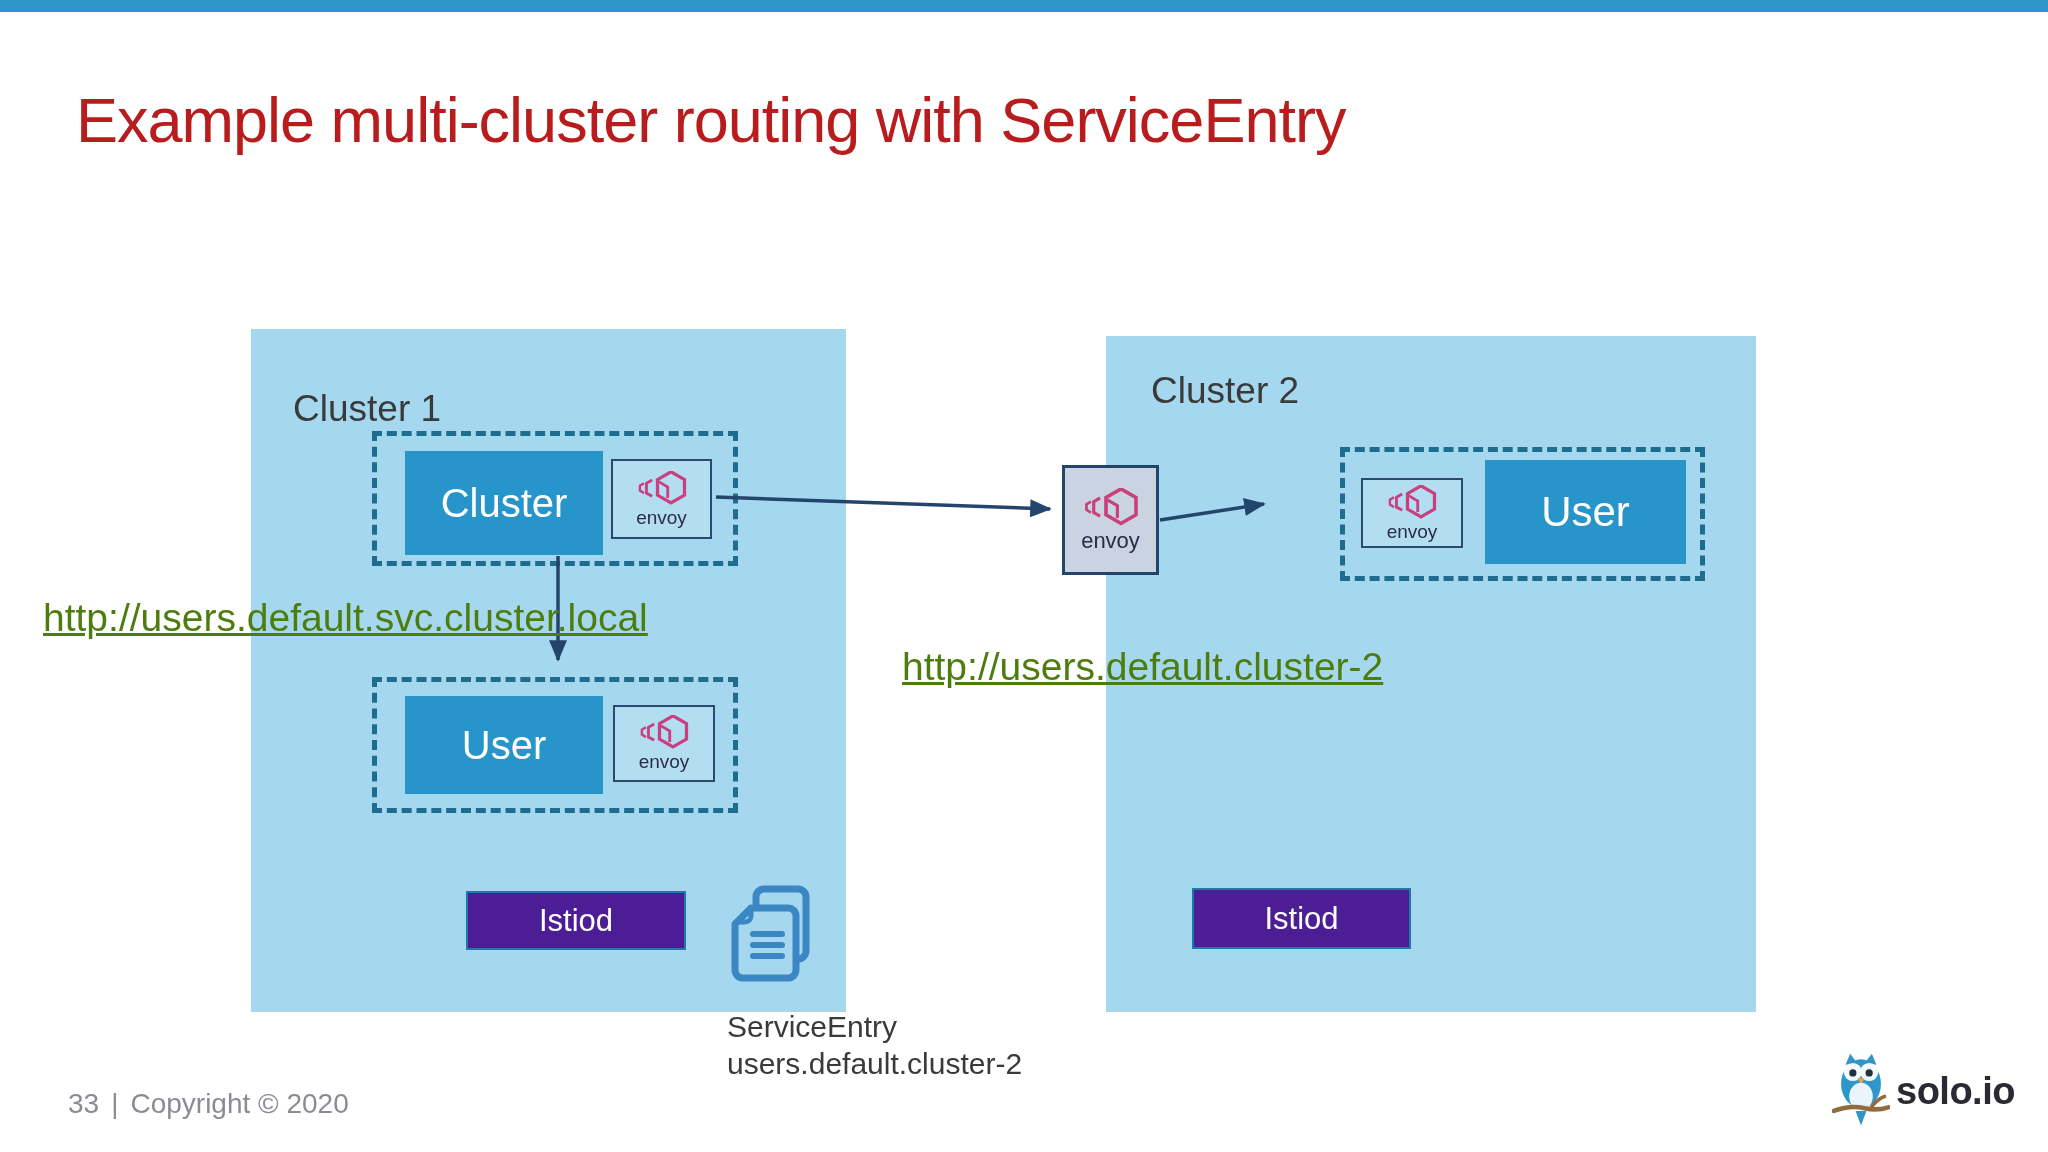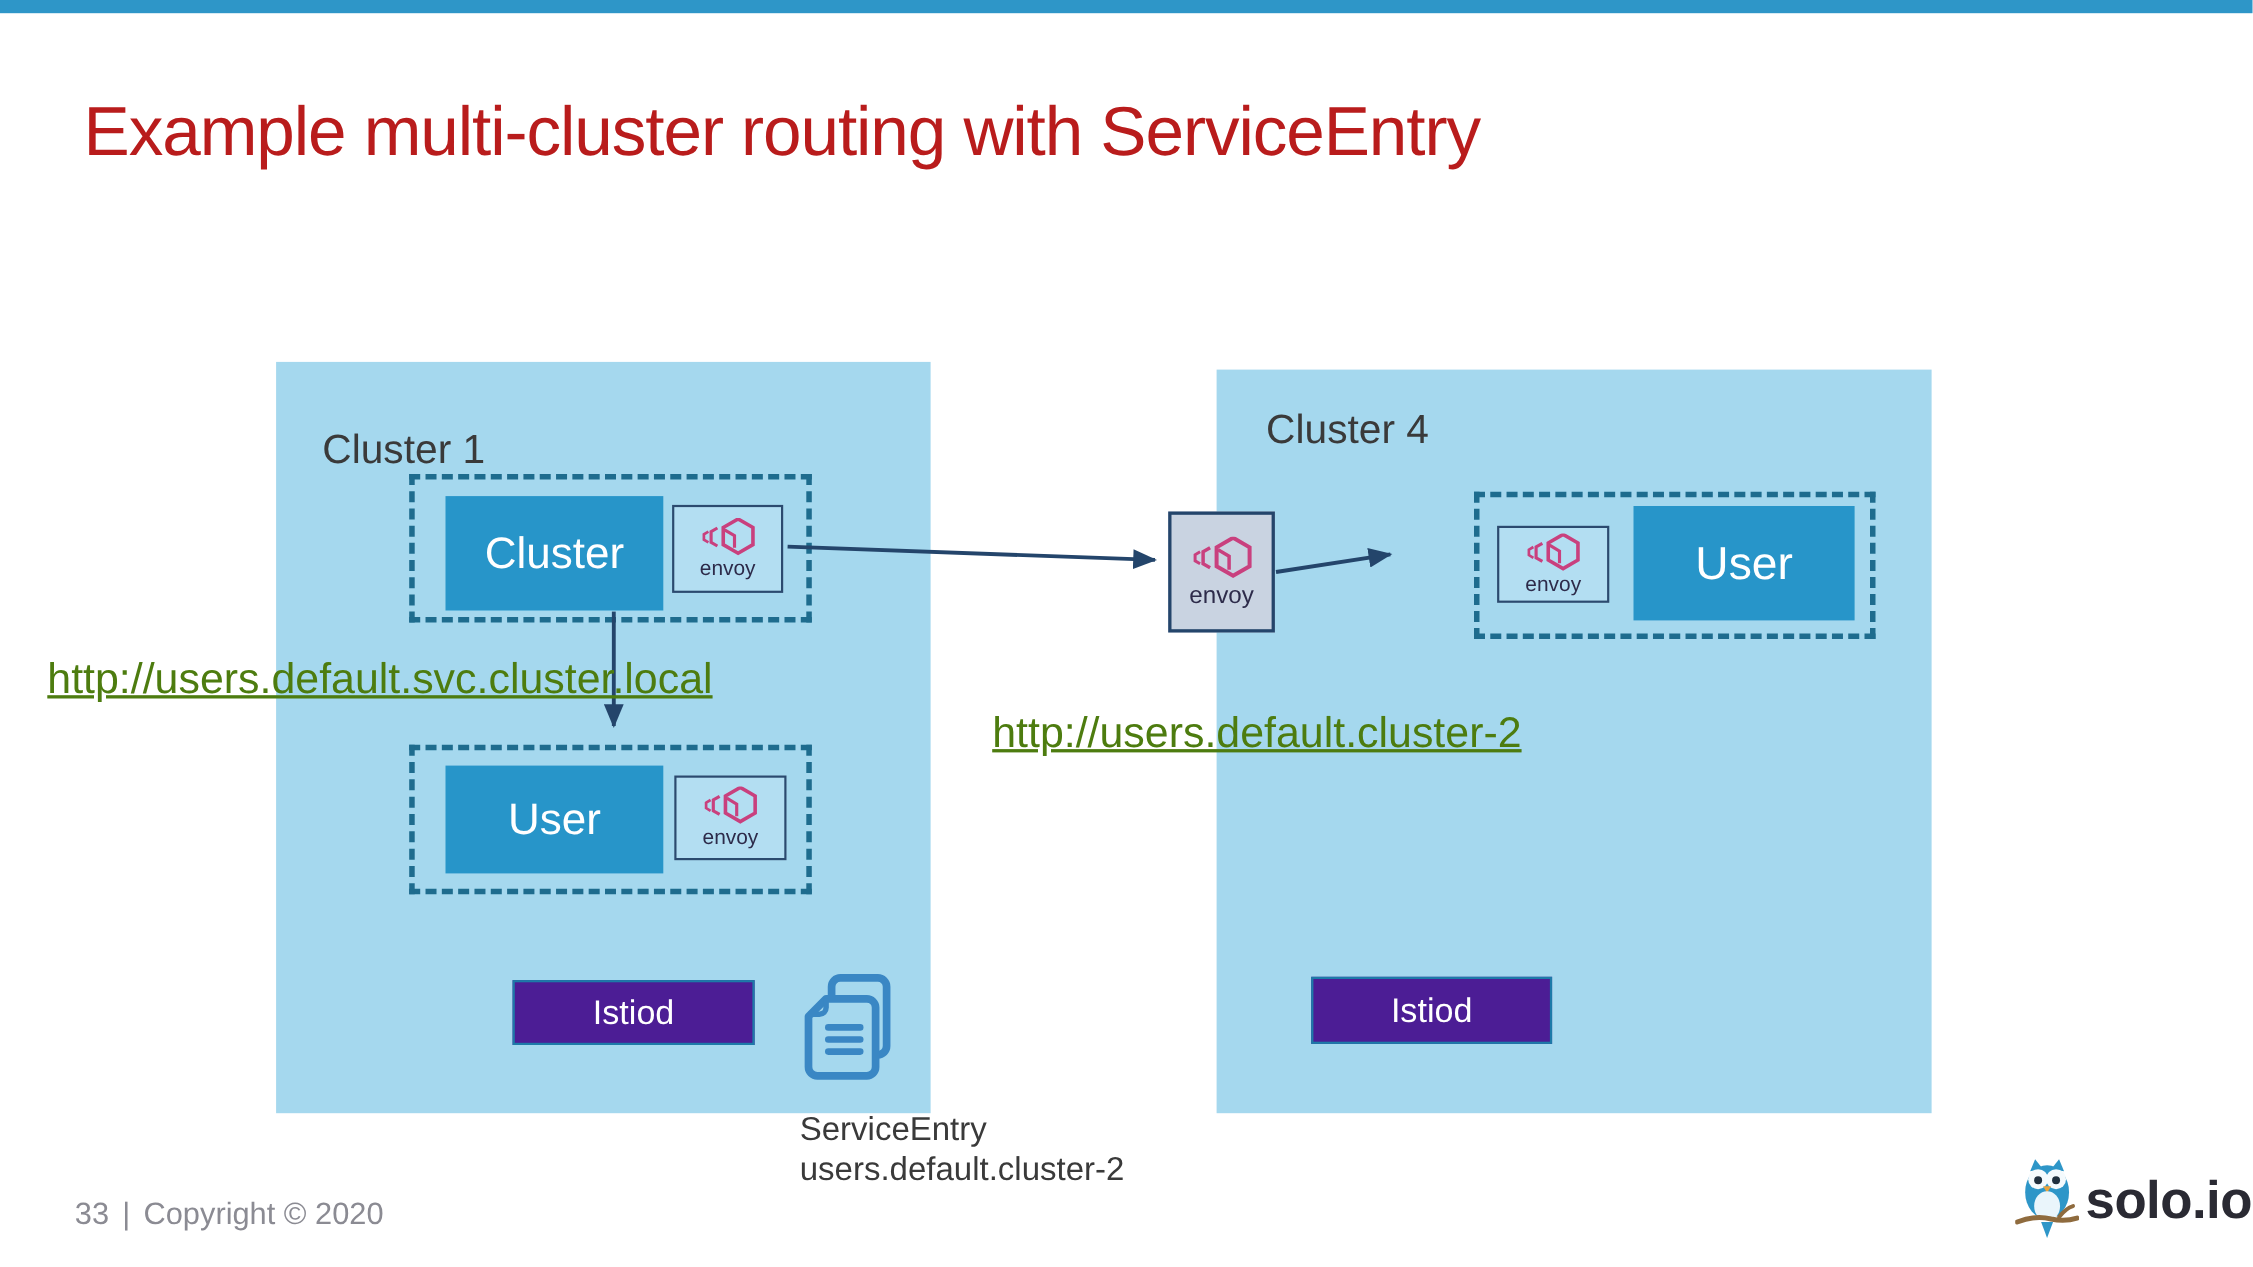--- a/index.html
+++ b/index.html
@@ -39,36 +39,36 @@
   .envoy-label{font-size:19px;color:#2D2B4A;line-height:1.05;margin-top:1px;}
   .gateway .envoy-label{font-size:22px;}
   .url{font-size:39px;color:#4d7c0f;white-space:nowrap;z-index:5;text-decoration:underline;}
   .url1{left:43px;top:596px;}
   .url2{left:902px;top:645px;}
   .se-caption{left:727px;top:1008px;font-size:30px;color:#3A3A3A;line-height:37px;z-index:5;}
   .docicon{left:720px;top:884px;z-index:3;}
   #arrows{left:0;top:0;width:2048px;height:1152px;z-index:4;pointer-events:none;}
   .footer{left:68px;top:1088px;display:flex;gap:12px;font-size:28px;color:#8B8B93;z-index:2;align-items:center;}
   .brand{left:1832px;top:1050px;display:flex;align-items:center;gap:6px;z-index:2;}
-  .brand-name{font-size:48px;font-weight:bold;color:#2A2A33;letter-spacing:-0.5px;}
+  .brand-name{font-size:38px;font-weight:bold;color:#2A2A33;letter-spacing:-0.5px;}
 </style>
 </head>
 <body>
 
 <div id="slide">
 
   <div class="abs topbar"></div>
 
   <div class="abs title">Example multi-cluster routing with ServiceEntry</div>
 
   <div class="abs cluster c1"></div>
   <div class="abs cluster c2"></div>
 
   <div class="abs cluster-label cl1">Cluster 1</div>
-  <div class="abs cluster-label cl2">Cluster 4</div>
+  <div class="abs cluster-label cl2">Cluster 2</div>
 
   <div class="abs pod podA"></div>
   <div class="abs svc account">
     <span>Cluster</span>
   </div>
   <div class="abs envoybox envA">
     <svg width="54" height="36" viewBox="0 0 66 44">
       <polygon points="44,1 60.5,10.5 60.5,29.5 44,39 27.5,29.5 27.5,10.5" fill="none" stroke="#C9407E" stroke-width="4"></polygon>
       <polyline points="29,13 40,19.5 40,33" fill="none" stroke="#C9407E" stroke-width="3.5"></polyline>
       <polyline points="21,11 14,15 14,27 21,31" fill="none" stroke="#C9407E" stroke-width="3.5"></polyline>

